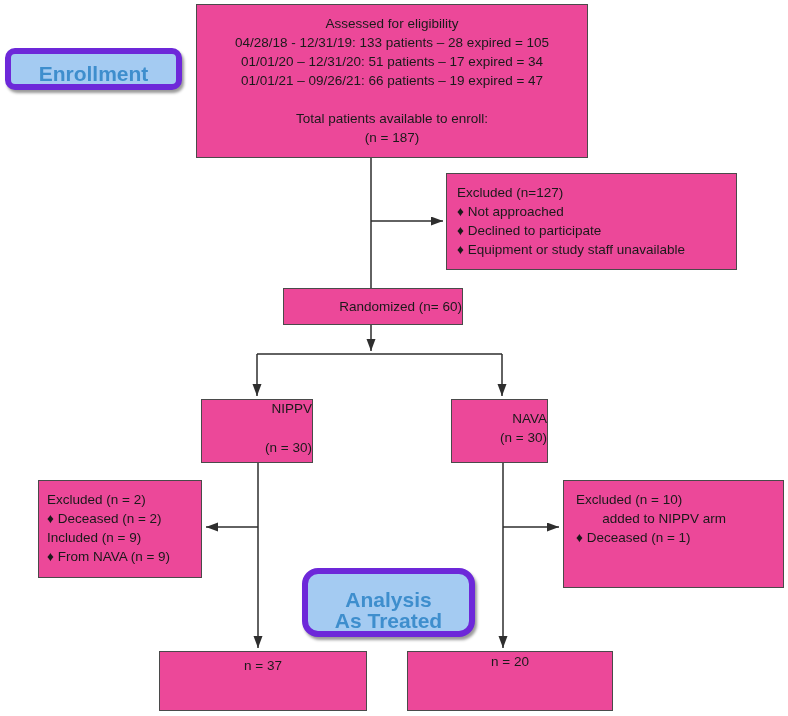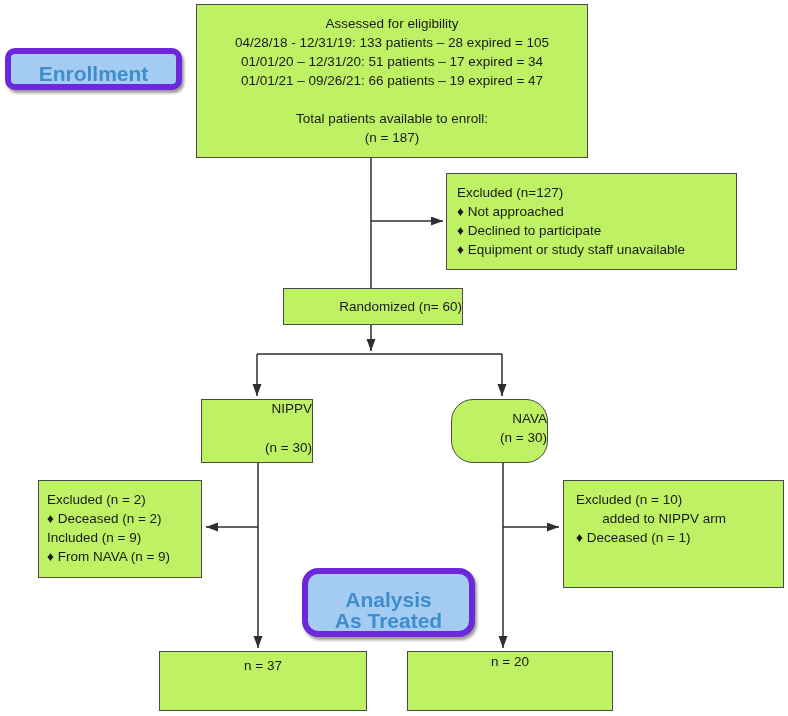--- a/index.html
+++ b/index.html
@@ -12,35 +12,35 @@
     color: #1a1a1a;
     overflow: hidden;
   }
   #connectors { position: absolute; left: 0; top: 0; z-index: 0; }
   .cline { stroke: var(--connector, #2e2e2e); stroke-width: 1.5; fill: none; }
   .ahead { fill: var(--connector, #1a1a1a); }
 
   .box {
     position: absolute;
     box-sizing: border-box;
-    background: #bef264;
+    background: #ec4899;
     border: 1.5px solid var(--box-border, #4a4a4a);
     font-size: 13.5px;
     line-height: 19px;
     z-index: 1;
   }
   .box .line { white-space: pre-wrap; min-height: 19px; }
   .tcenter { text-align: center; }
   .flexcenter { display: flex; flex-direction: column; align-items: flex-end; justify-content: center; }
 
   #assessed-box   { left: 196px; top: 4px;   width: 392px; height: 154px; padding-top: 9px; }
   #excluded-initial-box { left: 446px; top: 173px; width: 291px; height: 97px; padding: 9px 4px 0 10px; }
   #randomized-box { left: 283px; top: 288px; width: 180px; height: 37px; }
   #nippv-box      { left: 201px; top: 399px; width: 112px; height: 64px; padding-bottom: 6px; gap: 20px; }
-  #nava-box       { left: 451px; top: 399px; width: 97px;  height: 64px; padding-bottom: 6px; border-radius: 22px; }
+  #nava-box       { left: 451px; top: 399px; width: 97px;  height: 64px; padding-bottom: 6px; }
   #nippv-excluded-box { left: 38px;  top: 480px; width: 164px; height: 98px;  padding: 9px 2px 0 8px; }
   #nava-excluded-box  { left: 563px; top: 480px; width: 221px; height: 108px; padding: 9px 2px 0 12px; }
   #nippv-count-box { left: 159px; top: 651px; width: 208px; height: 60px; padding-top: 4px; }
   #nava-count-box  { left: 407px; top: 651px; width: 206px; height: 60px; }
 
   .pill {
     position: absolute;
     box-sizing: border-box;
     background: var(--pill-fill, #A4CBF2);
     border: 6px solid #6d28d9;

